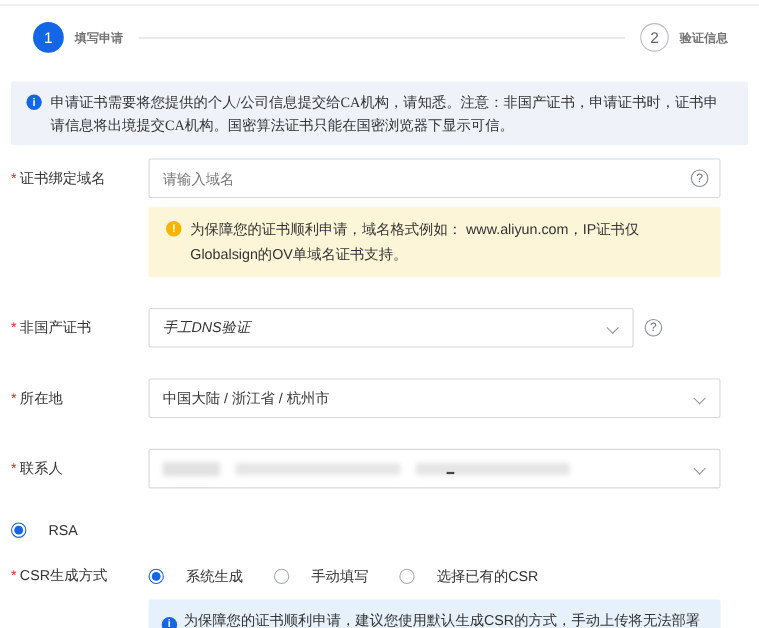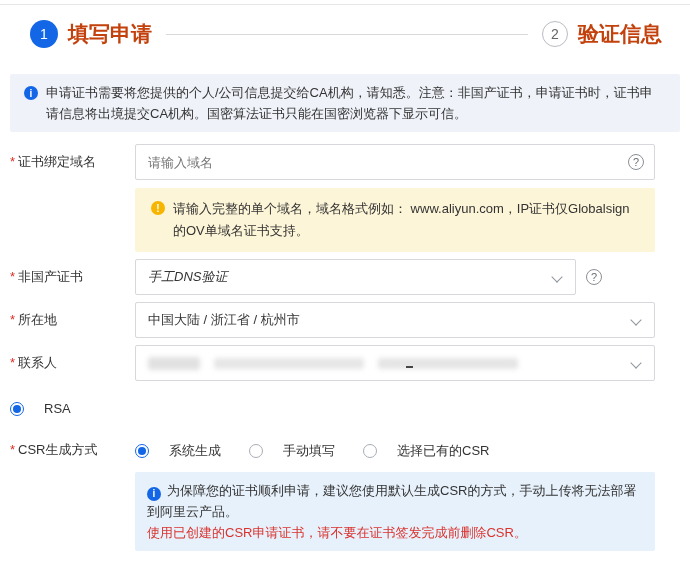--- a/index.html
+++ b/index.html
@@ -7,31 +7,31 @@
   body { font-family:"Liberation Sans","DejaVu Sans",sans-serif; font-size:13px; color:#333; }
   .page { position:relative; width:690px; height:571px; background:#fff; }
   .top-hairline { position:absolute; top:4px; left:0; width:100%; height:1px; background:#e5e6e8; }
 
   
   .stepper { display:flex; align-items:center; padding:20px 28px 0 30px; }
   .step { display:flex; align-items:center; }
   .step-circle { width:28px; height:28px; border-radius:50%; display:flex; align-items:center; justify-content:center; font-size:14px; }
   .step-circle.active { background:#1366e6; color:#fff; }
   .step-circle.inactive { width:26px; height:26px; border:1px solid #b9bcc2; color:#666; background:#fff; }
-  .step-label { font-size:21px; font-weight:bold; color:#c2410c; margin-left:10px; white-space:nowrap; }
+  .step-label { font-size:11px; font-weight:bold; color:#737373; margin-left:10px; white-space:nowrap; }
   .step-line { flex:1; height:1px; background:#d9d9d9; margin:0 14px; }
 
   
   .banner { margin:26px 10px 0 10px; background:#eff3f9; border-radius:2px; padding:8px 16px 8px 14px; display:flex; }
-  .banner-text { line-height:21px; color:#333; }
+  .banner-text { line-height:21px; color:#333;font-family:Liberation Serif, serif; }
   .icon-info { flex:0 0 auto; width:14px; height:14px; border-radius:50%; background:#1366e6; color:#fff; font-size:10px; font-weight:bold; font-style:normal; display:flex; align-items:center; justify-content:center; margin:4px 8px 0 0; }
 
   
   .form { padding:12px 0 0 10px; }
-  .row { display:flex; margin-bottom:7px; }
+  .row { display:flex; margin-bottom:28px; }
   .row-label { width:125px; flex:0 0 125px; padding-top:9px; }
   .row.compact .row-label { padding-top:1px; }
   .req { color:#d93026; margin-right:3px; }
   .lbl { color:#333; }
   .row-field { width:545px; }
 
   .text-input, .select-box { position:relative; height:36px; border:1px solid #d6d8db; border-radius:2px; background:#fff; display:flex; align-items:center; padding:0 34px 0 12px; }
   .text-input { width:520px; }
   .select-box { cursor:pointer; }
   .w520 { width:520px; } .w495 { width:441px;font-style:italic; }
@@ -99,21 +99,21 @@
       <div class="row-label">
         <span class="req">*</span><span class="lbl">证书绑定域名</span>
       </div>
       <div class="row-field">
         <div class="text-input w520">
           <input style="border: none; outline: none; width: 100%; font: inherit; color: rgb(51, 51, 51);" value="" placeholder="请输入域名">
           <span class="q-circle q-inside">?</span>
         </div>
         <div class="notice-yellow">
           <span class="icon-warn">!</span>
-          <div class="txt">请输入完整的单个域名，域名格式例如： www.aliyun.com，IP证书仅Globalsign的OV单域名证书支持。</div>
+          <div class="txt">为保障您的证书顺利申请，域名格式例如： www.aliyun.com，IP证书仅Globalsign的OV单域名证书支持。</div>
         </div>
       </div>
     </div>
 
     <div class="row">
       <div class="row-label">
         <span class="req">*</span><span class="lbl">非国产证书</span>
       </div>
       <div class="row-field field-with-help">
         <div class="select-box w495">

